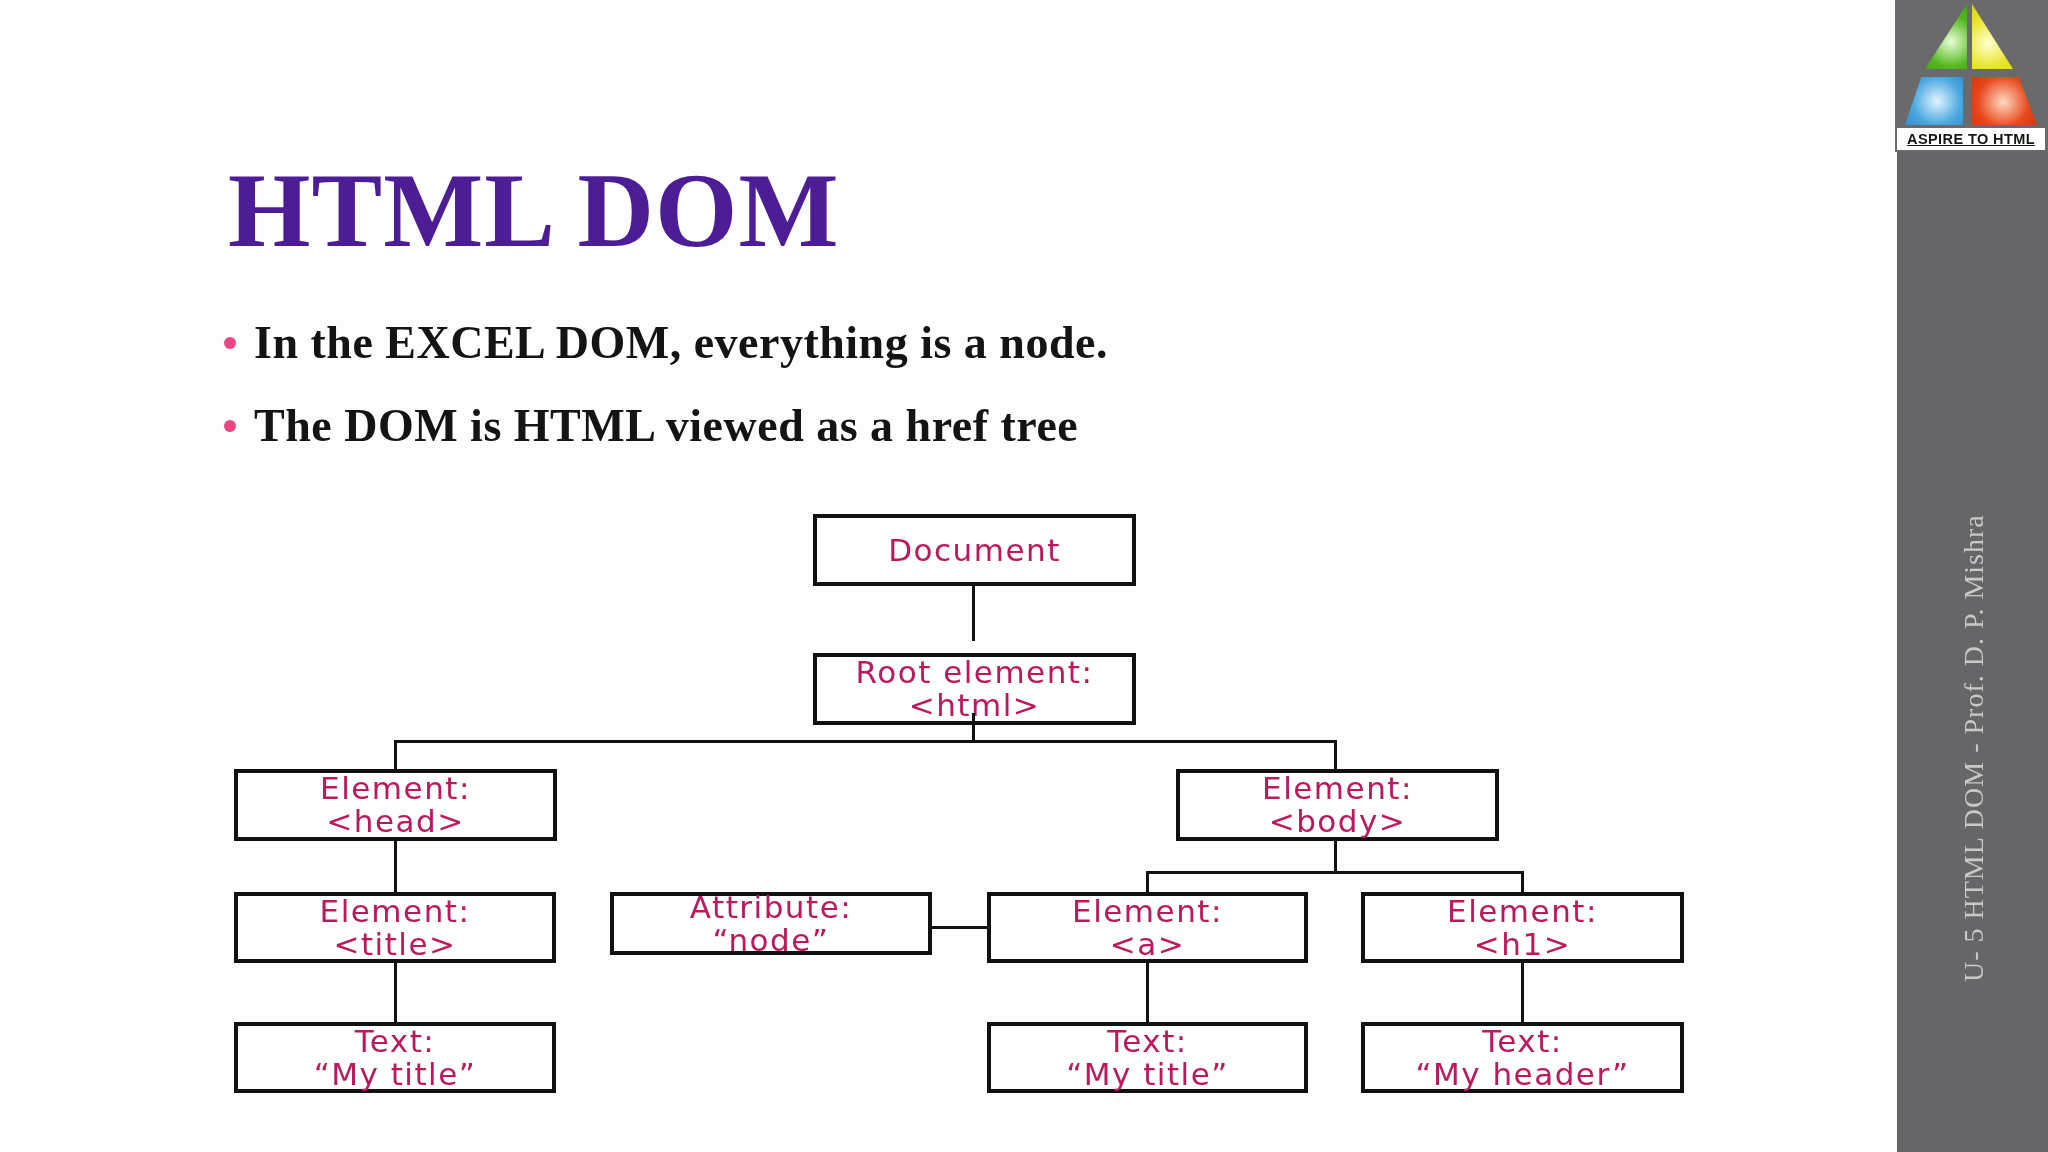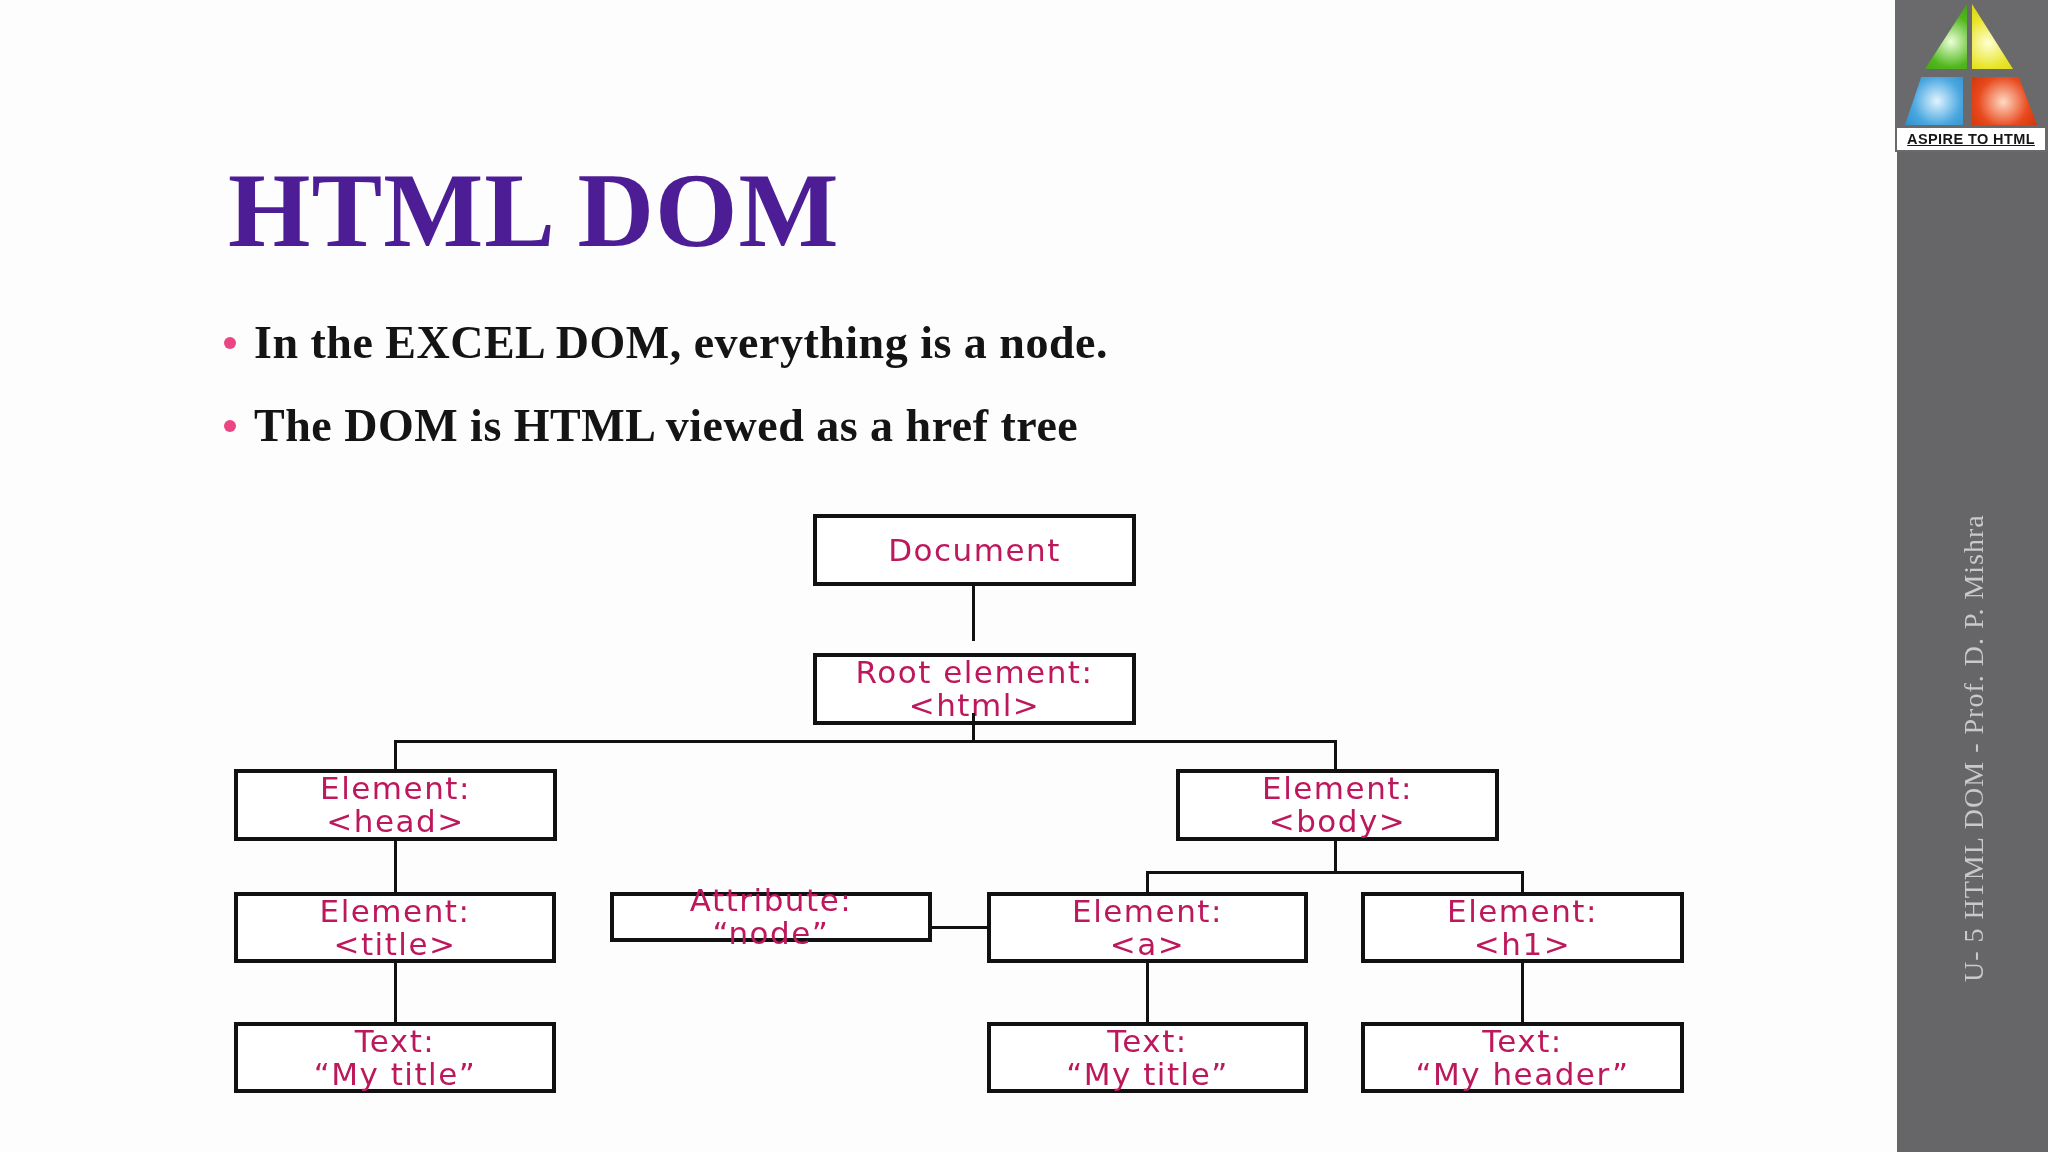--- a/index.html
+++ b/index.html
@@ -32,21 +32,21 @@
     display:flex;flex-direction:column;justify-content:center;align-items:center;
     font-family:"DejaVu Sans",sans-serif;font-size:31px;line-height:33px;
     color:#be185d;letter-spacing:1.5px;text-align:center;white-space:nowrap;
   }
   .node span:empty{display:none;}
   .node-document{left:813px;top:514px;width:323px;height:72px;}
   .node-root    {left:813px;top:641px;width:323px;height:72px;margin-top:12px;}
   .node-head    {left:234px;top:769px;width:323px;height:72px;}
   .node-body    {left:1176px;top:769px;width:323px;height:72px;}
   .node-title   {left:234px;top:892px;width:322px;height:71px;}
-  .node-attr    {left:610px;top:892px;width:322px;height:50px;}
+  .node-attr    {left:610px;top:892px;width:322px;height:63px;}
   .node-a       {left:987px;top:892px;width:321px;height:71px;}
   .node-h1      {left:1361px;top:892px;width:323px;height:71px;}
   .node-text-title {left:234px;top:1022px;width:322px;height:71px;}
   .node-text-link  {left:987px;top:1022px;width:321px;height:71px;}
   .node-text-header{left:1361px;top:1022px;width:323px;height:71px;}
   .cline{position:absolute;background:#111;}
   .lv1 {left:972px;top:586px;width:3px;height:55px;}
   .lv2 {left:972px;top:713px;width:3px;height:27px;}
   .lh3 {left:394px;top:740px;width:943px;height:3px;}
   .lv4 {left:394px;top:740px;width:3px;height:29px;}

